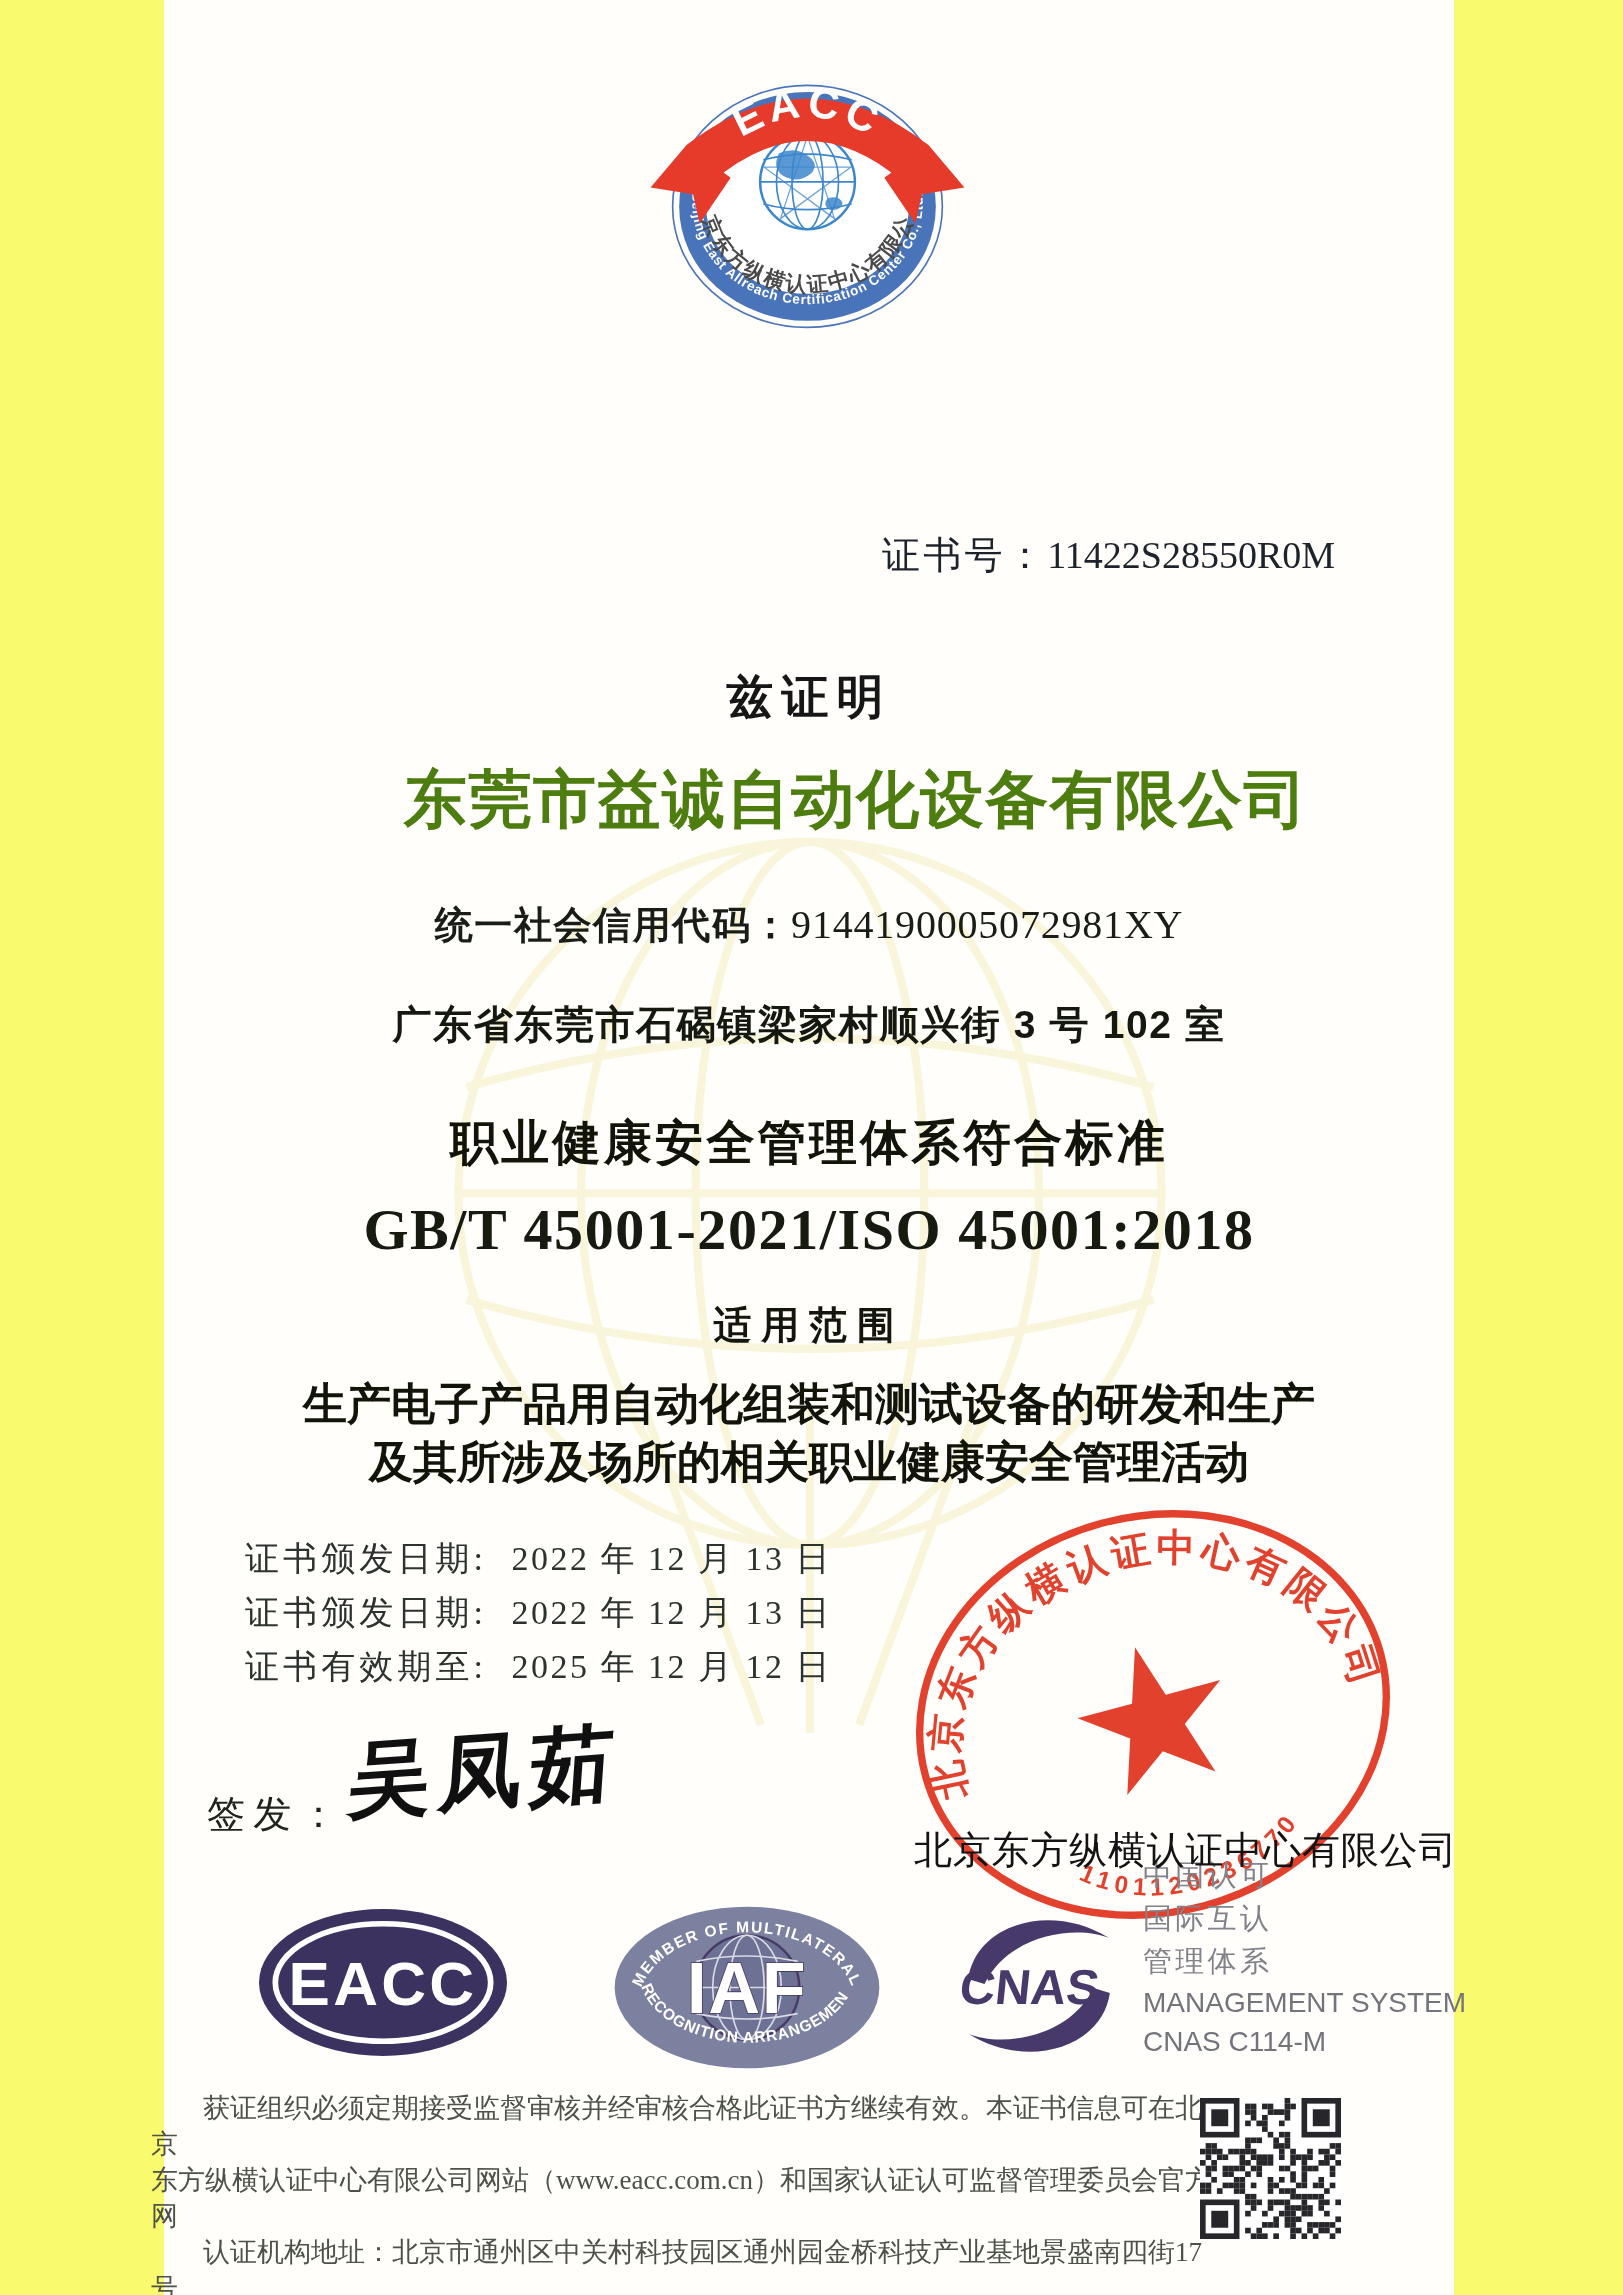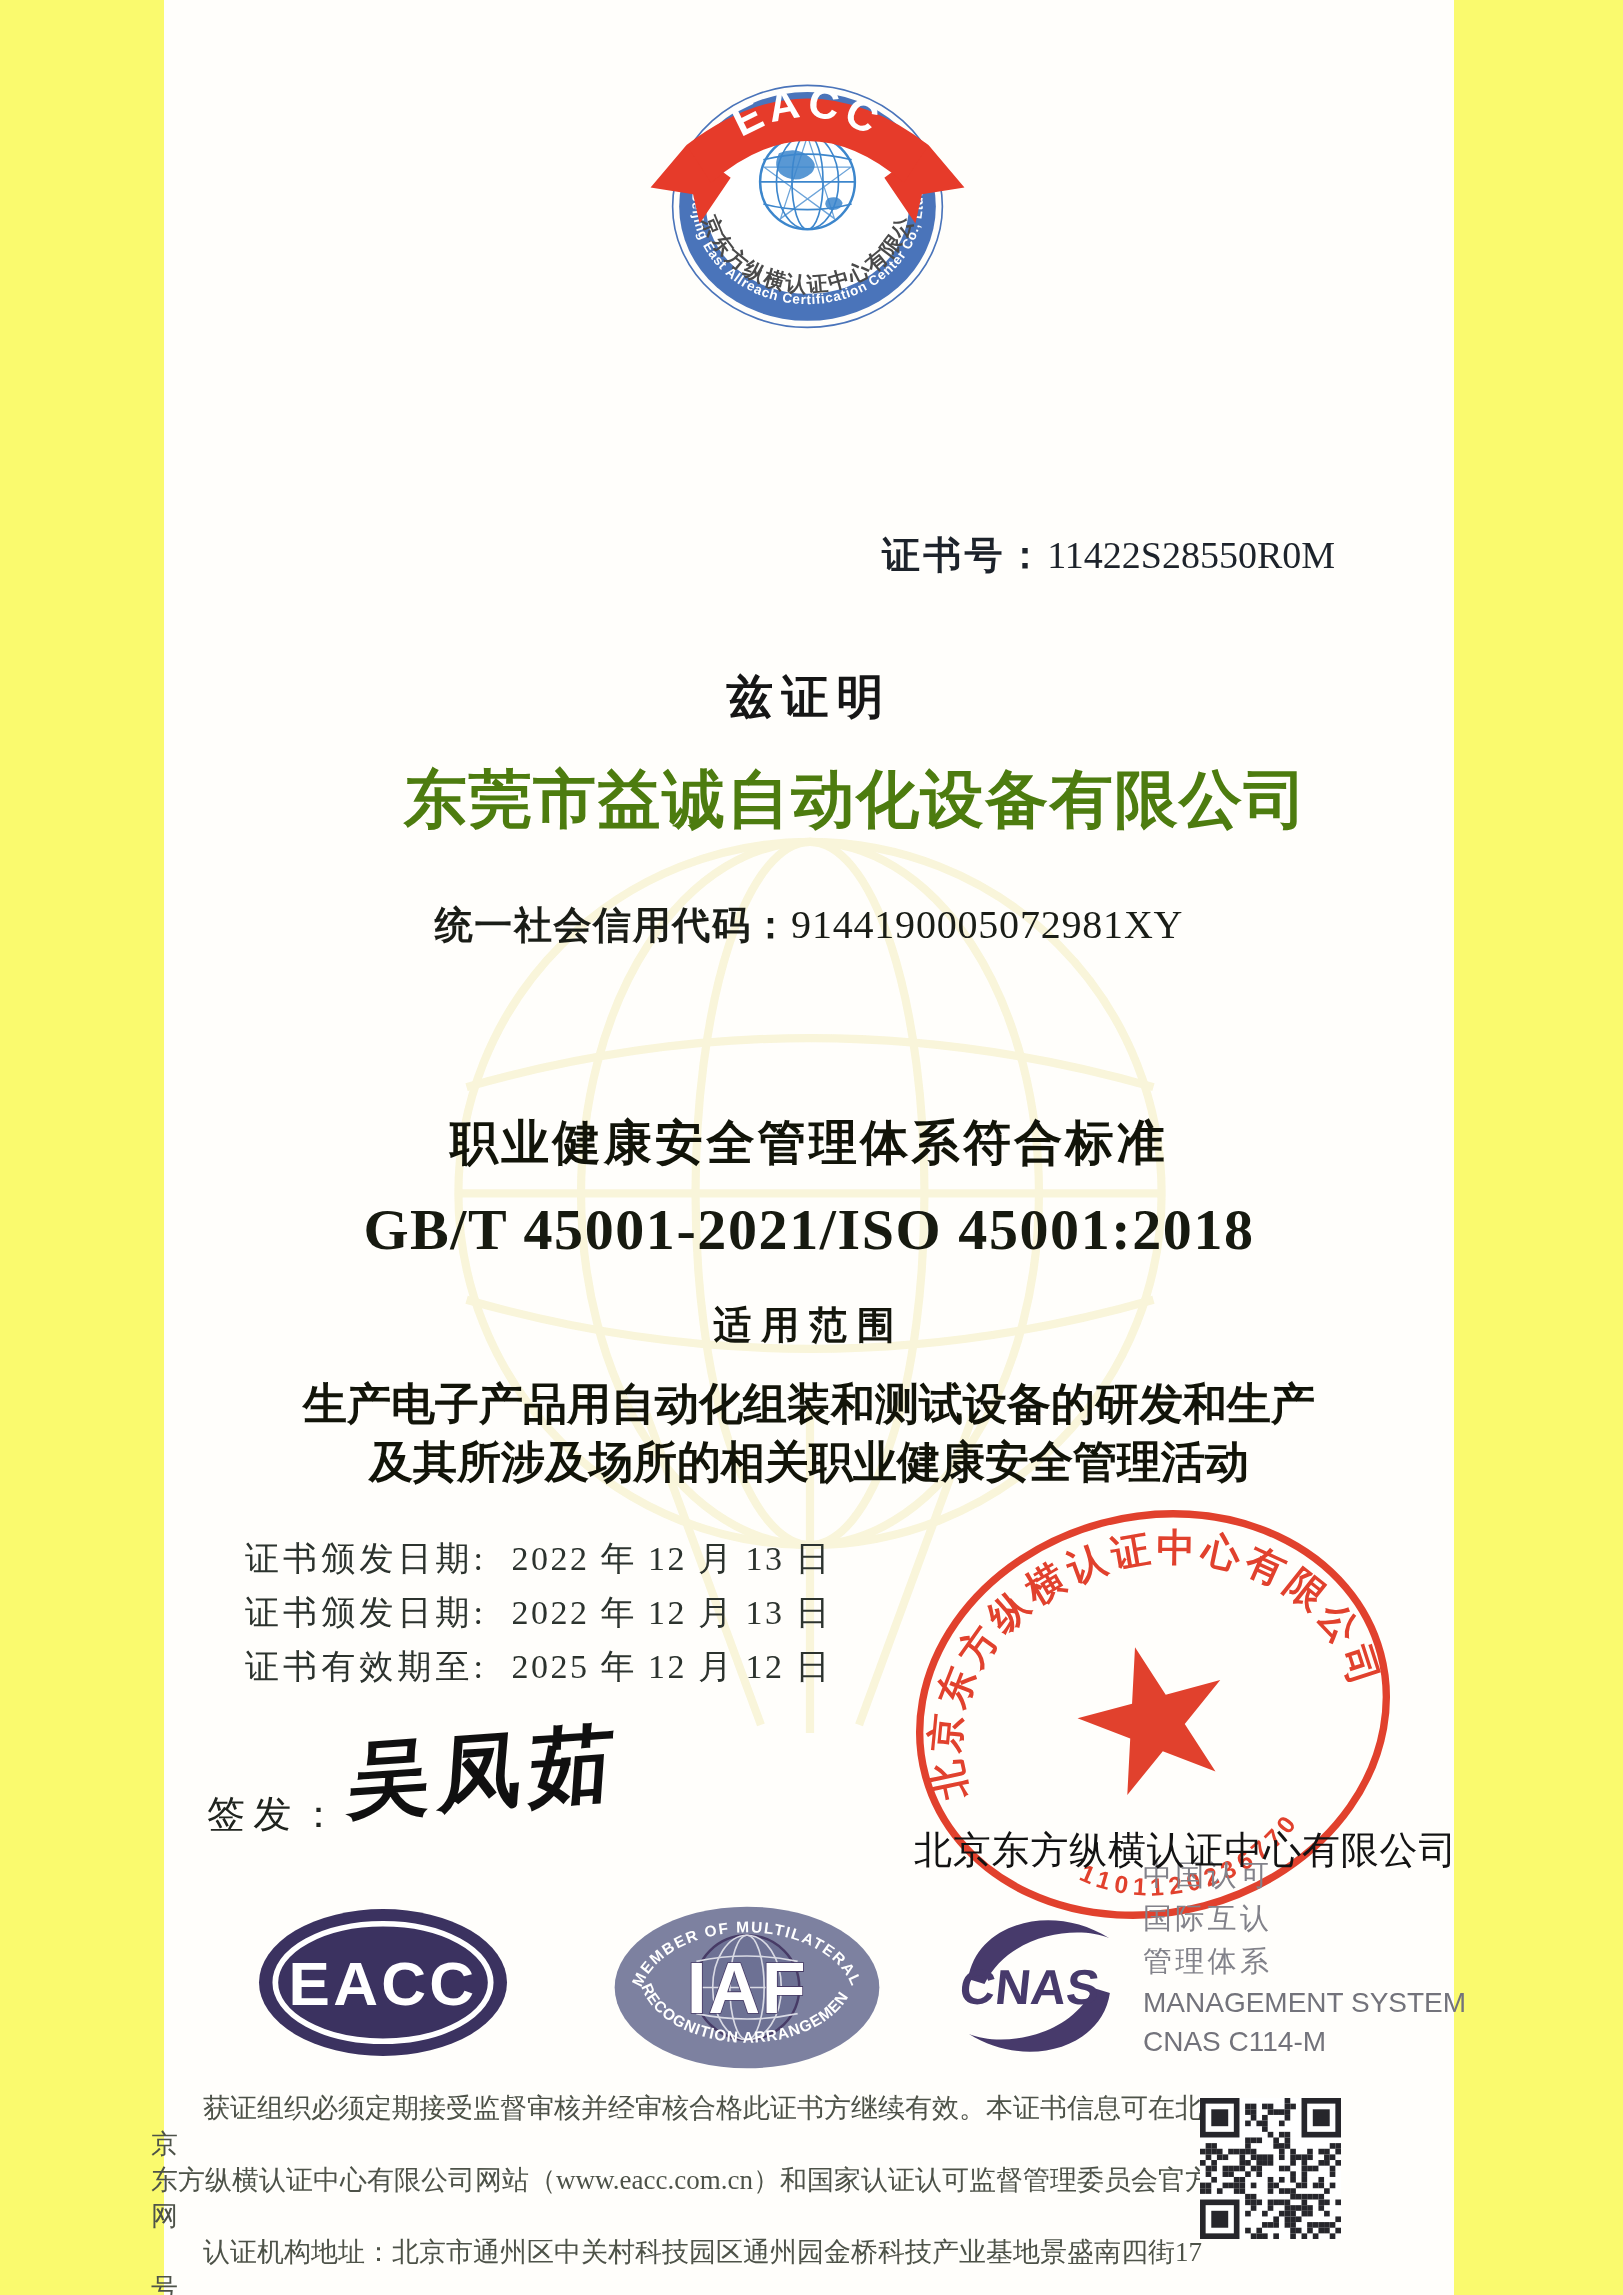--- a/index.html
+++ b/index.html
@@ -9,21 +9,21 @@
   .abs{position:absolute;}
   .ctr{left:164px;width:1290px;text-align:center;}
   svg{display:block;}
   
   .wm{left:303px;top:711px;opacity:.7;pointer-events:none;}
   
   .title{top:348px;font-size:121px;font-weight:800;color:#9a6320;letter-spacing:47px;text-indent:47px;
          text-shadow:0.8px 1.6px 0 #7c4d12;}
   
   .certno{left:882px;top:530px;font-family:"Liberation Serif",serif;font-size:38px;color:#1d232b;}
-  .certno .lbl{font-weight:700;letter-spacing:3.3px;}
+  .certno .lbl{font-weight:400;letter-spacing:3.3px;}
   .declare{top:666px;font-size:47px;font-weight:700;color:#161616;letter-spacing:8.2px;}
   .company{top:757px;font-size:63px;font-weight:800;color:#4d7c0f;letter-spacing:1.6px;padding-left:47px;}
   .credit{top:900px;font-size:38px;color:#1a1d17;}
   .credit .lbl{font-weight:700;letter-spacing:1.6px;}
   .credit .val{font-family:"Liberation Serif",serif;font-size:40px;letter-spacing:0.8px;}
   .address{top:998px;font-size:39px;font-weight:700;color:#15180f;letter-spacing:1.6px;}
   .stdtitle{top:1111px;font-size:48px;font-weight:800;color:#121409;letter-spacing:3.3px;font-family:Liberation Mono, monospace;}
   .stdcode{top:1196px;font-family:"Liberation Serif",serif;font-size:58px;font-weight:600;color:#171a10;letter-spacing:1.6px;}
   .scopelbl{top:1300px;font-size:38px;font-weight:700;color:#14160c;letter-spacing:9.8px;}
   .scope1{top:1367px;font-size:44px;font-weight:800;color:#121409;margin-top:8px;}
@@ -109,20 +109,21 @@
     <span class="lbl">证书号：</span><span>11422S28550R0M</span>
   </div>
 
   <div class="abs ctr declare">兹证明</div>
   <div class="abs ctr company">东莞市益诚自动化设备有限公司</div>
 
   <div class="abs ctr credit">
     <span class="lbl">统一社会信用代码：</span><span class="val">9144190005072981XY</span>
   </div>
 
+  <div class="abs ctr address">广东省东莞市石碣镇梁家村顺兴街 3 号 102 室</div>
   <div class="abs ctr stdtitle">职业健康安全管理体系符合标准</div>
   <div class="abs ctr stdcode">GB/T 45001-2021/ISO 45001:2018</div>
   <div class="abs ctr scopelbl">适用范围</div>
   <div class="abs ctr scope1">生产电子产品用自动化组装和测试设备的研发和生产</div>
   <div class="abs ctr scope2">及其所涉及场所的相关职业健康安全管理活动</div>
 
   <div class="abs dates">
     <div class="drow">
       <span class="dlabel">证书颁发日期:</span>
       <span class="dval">2022 年 12 月 13 日</span>

